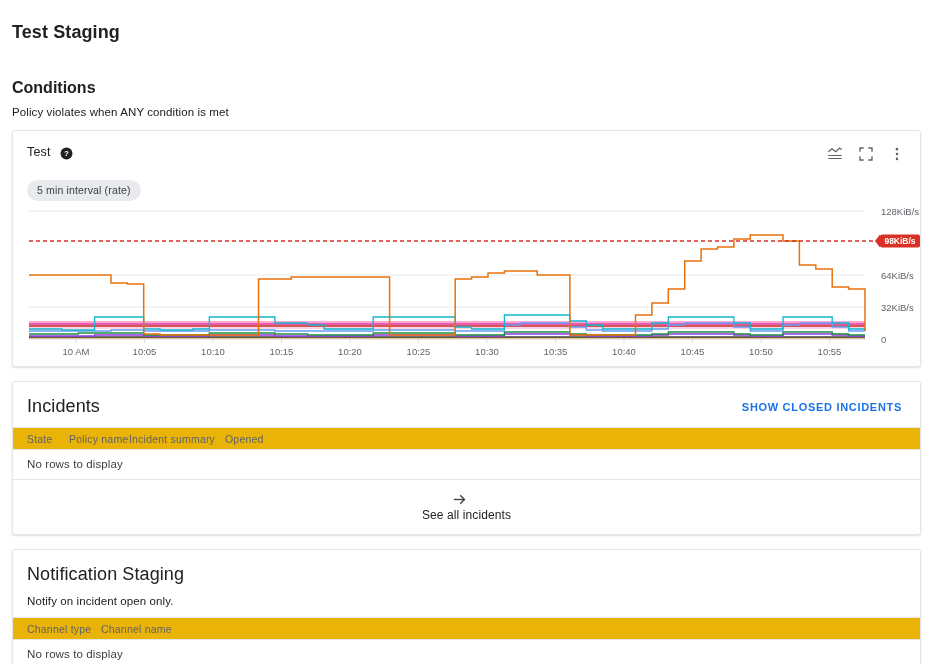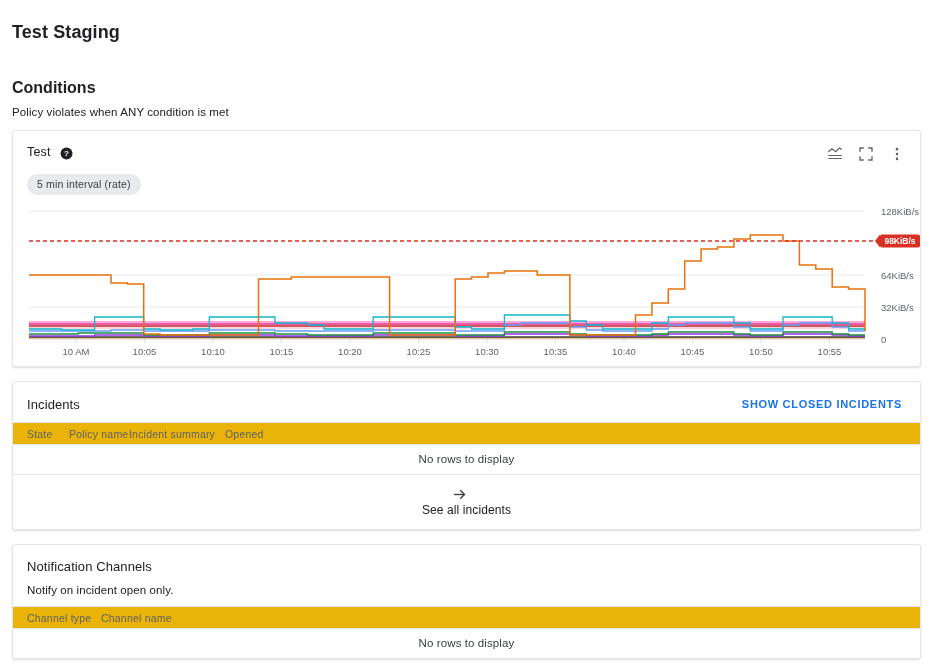--- a/index.html
+++ b/index.html
@@ -81,21 +81,21 @@
   .head-icon {
     width: 18px;
     height: 18px;
     margin-left: 13px;
     color: #5f6368;
     display: inline-block;
     cursor: pointer;
   }
   .chart-chip {
     display: inline-block;
-    margin: 5px 0 0 14px;
+    margin: 11px 0 0 14px;
     background: #e8eaed;
     color: #3c4043;
     font-size: 10.5px;
     border-radius: 11px;
     padding: 4px 10px 5px 10px;
     letter-spacing: .15px;
   }
   .plot-wrap {
     position: absolute;
     left: 0; right: 0;
@@ -105,21 +105,21 @@
   .plot-svg { display: block; }
 
   
   .block-card { margin-top: 14px; }
   .block-head {
     display: flex;
     align-items: center;
     padding: 14px 14px 10px 14px;
   }
   .block-title {
-    font-size: 13px;
+    font-size: 18px;
     color: #202124;
     letter-spacing: .1px;
   }
   .block-head-spacer { flex: 1 1 auto; }
   .text-link-btn {
     color: #1a73e8;
     font-size: 11px;
     font-weight: bold;
     letter-spacing: .7px;
     cursor: pointer;
@@ -144,21 +144,20 @@
     font-size: 10.5px;
     color: #5f6368;
     letter-spacing: .2px;
     white-space: nowrap;
   }
   .tbl-empty {
     font-size: 11.5px;
     color: #3c4043;
     padding: 8px 14px 9px 14px;
     letter-spacing: .1px;
-    text-align: center;
   }
   .tbl-divider {
     border-top: 1px solid #e4e6e8;
   }
   .see-all {
     display: flex;
     align-items: center;
     padding: 11px 14px 12px 14px;
     cursor: pointer;
     flex-direction: column;
@@ -303,21 +302,21 @@
           <path d="M4 12 H19"></path>
           <path d="M13 6 L19 12 L13 18"></path>
         </svg>
       </span>
       <span class="see-all-label">See all incidents</span>
     </div>
   </div>
 
   <div class="card block-card">
     <div class="block-head">
-      <span class="block-title">Notification Channels</span>
+      <span class="block-title">Notification Staging</span>
     </div>
     <div class="block-note">Notify on incident open only.</div>
     <div class="tbl-header">
       <span class="th" style="width:74px">Channel type</span>
       <span class="th">Channel name</span>
     </div>
     <div class="tbl-empty">No rows to display</div>
   </div>
 
 </div>

